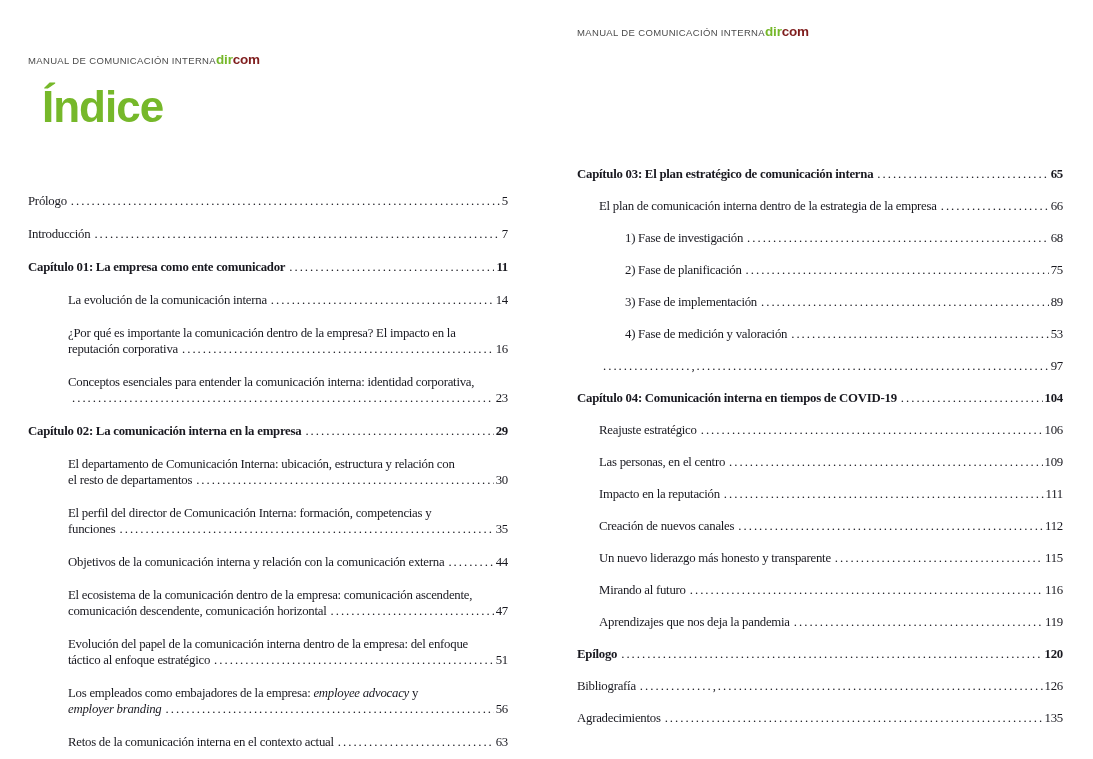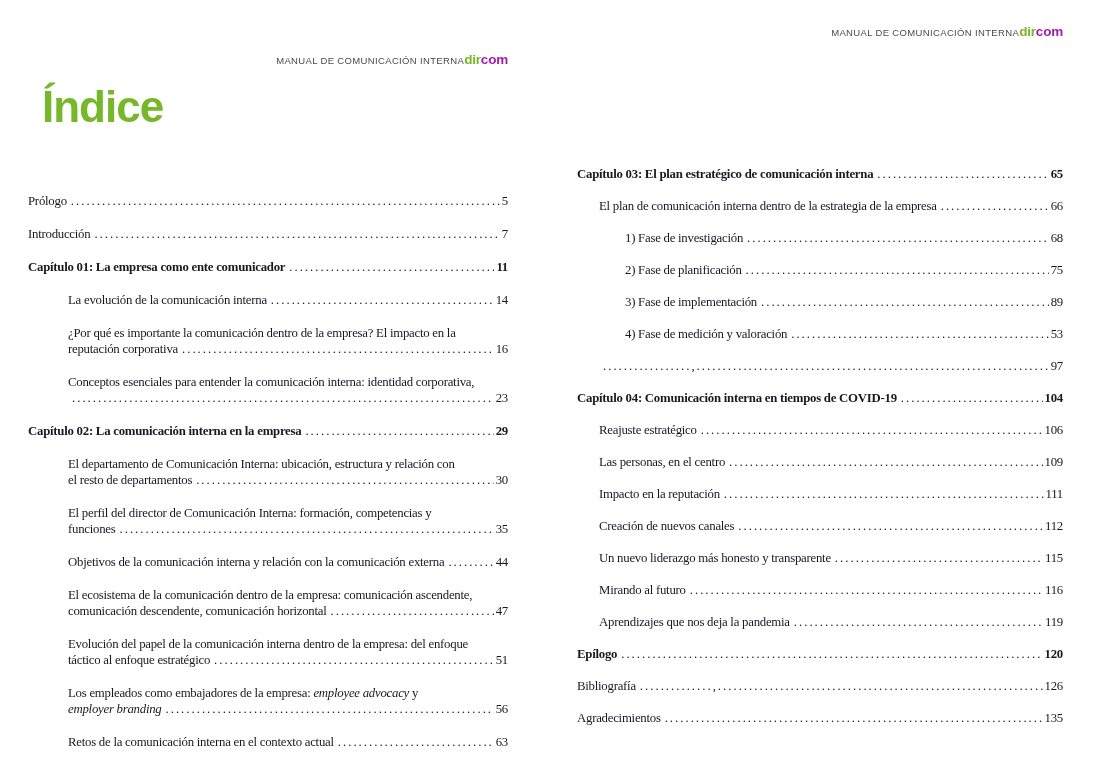--- a/index.html
+++ b/index.html
@@ -6,29 +6,29 @@
   body{
     width:1093px;height:759px;background:#ffffff;position:relative;
     font-family:"Liberation Serif", serif;color:#191920;overflow:hidden;
   }
   .page{position:absolute;top:0;height:759px;}
   .page-left{left:28px;width:480px;}
   .page-right{left:577px;width:486px;}
 
   .pg-header{
     position:absolute;left:0;right:0;
-    display:flex;justify-content:flex-end;align-items:baseline;
+    display:flex;justify-content:flex-start;align-items:baseline;
     font-family:"Liberation Sans", sans-serif;
   }
   .page-left .pg-header{top:52px;}
   .page-right .pg-header{top:24px;}
   .pg-header-title{font-size:9.5px;color:#4b4b4b;letter-spacing:.35px;}
   .logo{font-size:13.5px;font-weight:bold;letter-spacing:-.2px;}
   .logo-dir{color:#76b82a;}
-  .logo-com{color:#a21caf;}
+  .logo-com{color:#7f1d1d;}
 
   .indice{
     position:absolute;top:66px;left:-2px;margin:16px;
     font-family:"Liberation Sans", sans-serif;font-weight:bold;
     font-size:44px;line-height:1.15;color:#76b82a;letter-spacing:-1px;
   }
 
   .toc{position:absolute;left:0;right:0;}
   .page-left .toc{top:193px;}
   .page-right .toc{top:166px;}

